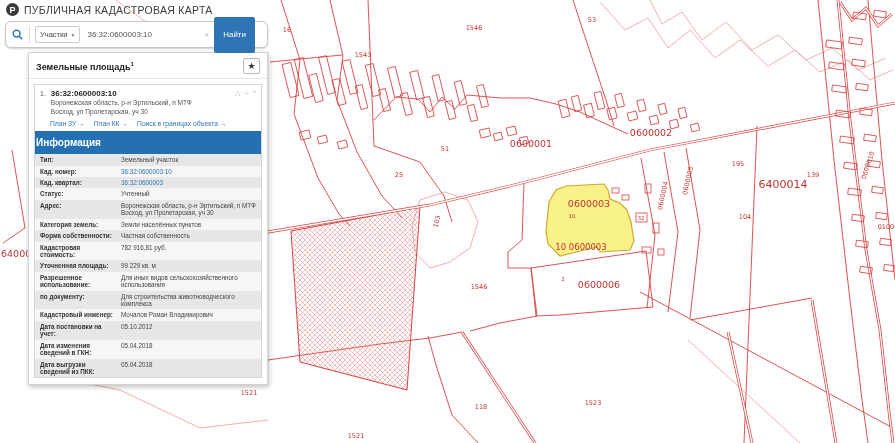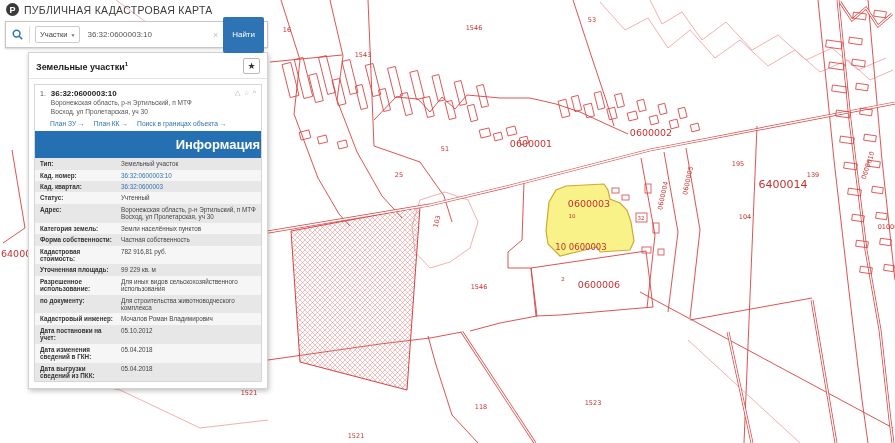--- a/index.html
+++ b/index.html
@@ -6,49 +6,49 @@
   .stage{position:relative;width:895px;height:443px;overflow:hidden;background:#fff;
          font-family:"Liberation Sans",sans-serif;}
   #map{position:absolute;left:0;top:0;z-index:0;}
   
   .hdr{position:absolute;left:6px;top:3px;display:flex;align-items:center;gap:5px;z-index:3;}
   .logo{width:13px;height:13px;border-radius:50%;background:#3a3a3a;color:#fff;font-size:9px;
         font-weight:bold;display:flex;align-items:center;justify-content:center;}
   .app-title{font-size:10.5px;font-weight:normal;color:#3c3c3c;letter-spacing:.3px;}
   
   .searchbar{position:absolute;left:5px;top:21px;width:263px;height:27px;background:#fff;
-             border:1px solid #c6c6c6;border-radius:0;box-shadow:0 1px 2px rgba(0,0,0,.18);
+             border:1px solid #c6c6c6;border-radius:6px;box-shadow:0 1px 2px rgba(0,0,0,.18);
              display:flex;align-items:center;z-index:3;box-sizing:border-box;padding-left:6px;}
   .mag{display:flex;align-items:center;padding-right:6px;border-right:1px solid #ddd;height:17px;}
   .cat{display:flex;align-items:center;gap:3px;border:1px solid #ccc;border-radius:2px;
        font-size:7.5px;color:#444;padding:3px 4px;margin:0 5px;white-space:nowrap;cursor:pointer;}
   .caret{font-size:5px;color:#777;}
   .search-inp{flex:1;border:none;outline:none;font-size:8px;color:#555;min-width:0;background:transparent;}
   .clear{color:#c0c0c0;font-size:9px;margin:0 5px;cursor:pointer;}
   .find{height:36px;background:#2e74b5;color:#fff;border:none;border-radius:2px;font-size:8px;
-        padding:0 9px;margin-right:3px;cursor:pointer;}
+        padding:0 9px;margin-right:12px;cursor:pointer;}
   
   .panel{position:absolute;left:28px;top:52px;width:240px;background:#fff;border:1px solid #d2d2d2;
          box-shadow:1px 2px 5px rgba(0,0,0,.25);z-index:2;box-sizing:border-box;}
   .panel-head{display:flex;align-items:center;padding:5px 7px 4px;border-bottom:1px solid #e4e4e4;}
   .panel-title{font-size:9px;font-weight:bold;color:#222;}
   .panel-title sup{font-size:6px;}
   .fav{margin-left:auto;width:17px;height:16px;border:1px solid #b9b9b9;background:#fff;font-size:9px;
        color:#333;border-radius:2px;display:flex;align-items:center;justify-content:center;cursor:pointer;padding:0;}
   .item{margin:5px 5px 6px;border:1px solid #d6d6d6;}
   .item-head{display:flex;padding:4px 5px 1px;position:relative;}
   .idx{font-size:7px;color:#555;margin-right:5px;margin-top:1px;}
   .cadnum{font-size:8px;font-weight:bold;color:#222;}
   .addr{font-size:6.6px;color:#555;line-height:1.3;margin-top:1px;}
   .head-icons{position:absolute;right:5px;top:4px;color:#a9b2ba;font-size:7px;display:flex;gap:3px;}
   .head-icons span{cursor:pointer;}
   .links{display:flex;gap:9px;padding:3px 5px 4px 15px;}
   .link{font-size:6.7px;color:#2e74b5;white-space:nowrap;cursor:pointer;}
   .tabs{display:flex;}
-  .tab{flex:1;text-align:right;font-size:13px;font-weight:bold;padding:5px 0;background:#fff;
+  .tab{flex:1;text-align:left;font-size:10px;font-weight:bold;padding:5px 0;background:#fff;
        color:#333;border:1px solid #c9c9c9;cursor:pointer;box-sizing:border-box;}
   .tab.active{background:#2470b3;color:#fff;border-color:#2470b3;}
   .row{display:flex;font-size:6.3px;line-height:1.18;}
   .lab{width:84px;flex:none;padding:2px 3px 2px 5px;font-weight:bold;color:#333;box-sizing:border-box;}
   .val{flex:1;padding:2px 5px 2px 2px;color:#444;}
   .link-val{color:#2e74b5;cursor:pointer;}
 </style>
 </head>
 <body>
 
@@ -214,21 +214,21 @@
       <span>Участки</span>
       <span class="caret">▼</span>
     </span>
     <input class="search-inp" value="36:32:0600003:10" style="">
     <span class="clear">×</span>
     <button class="find">Найти</button>
   </div>
 
   <aside class="panel">
     <div class="panel-head">
-      <span class="panel-title"><span>Земельные участки</span><sup>1</sup></span>
+      <span class="panel-title"><span>Земельные площадь</span><sup>1</sup></span>
       <button class="fav">★</button>
     </div>
 
     <div class="item">
       <div class="item-head">
         <span class="idx">1.</span>
         <div>
           <div class="cadnum">36:32:0600003:10</div>
           <div class="addr"><span>Воронежская область, р-н Эртильский, п МТФ</span><br><span>Восход, ул Пролетарская, уч 30</span></div>
         </div>

